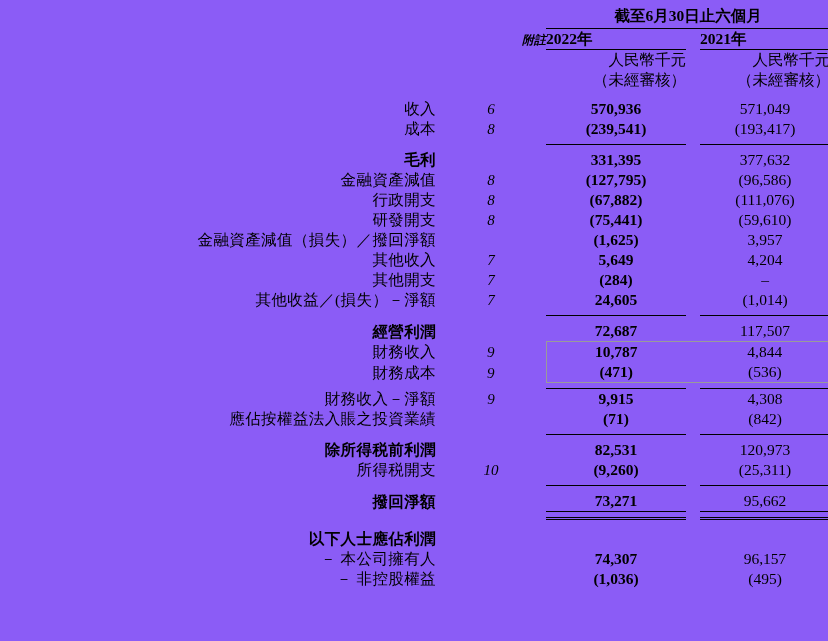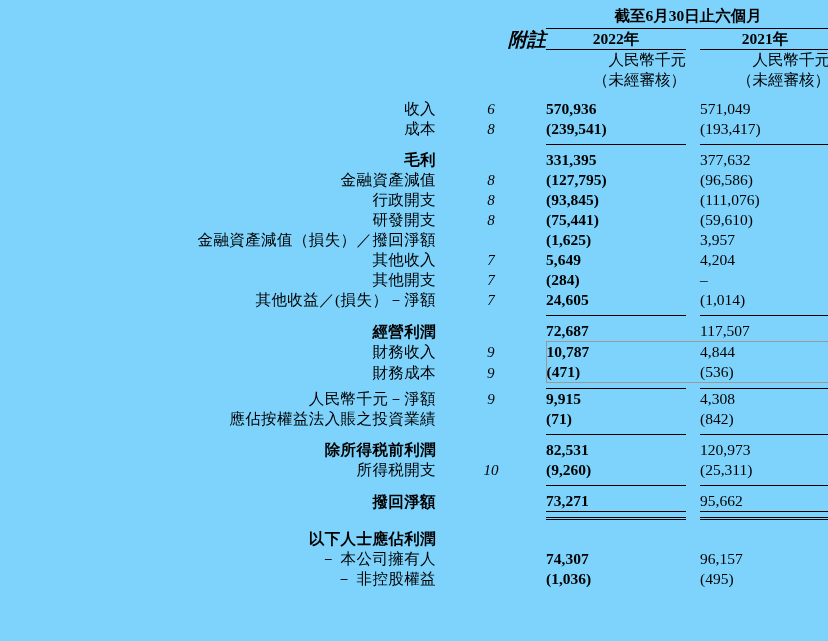--- a/index.html
+++ b/index.html
@@ -11,21 +11,21 @@
     width: 828px;
     height: 641px;
     font-family: "Liberation Serif", serif;
     color: #000000;
     overflow: hidden;
   }
   .page {
     position: relative;
     width: 828px;
     height: 641px;
-    background: #7dd3fc;
+    background: #8b5cf6;
     box-sizing: border-box;
     padding: 6px 14px 0 6px;
   }
   table.fin {
     width: 100%;
     border-collapse: collapse;
     font-size: 15.5px;
     table-layout: fixed;
   }
   table.fin td {
@@ -45,21 +45,21 @@
     padding-left: 2px;
     letter-spacing: 0.4px;
   }
   .label.indent { padding-left: 14px; margin-top: 28px; }
   .note {
     text-align: center;
     font-style: italic;
     font-size: 15px;
   }
   .num {
-    text-align: left;
+    text-align: center;
     padding-right: 4px;
     font-variant-numeric: tabular-nums;
   }
   .bold { font-weight: bold; }
 
   
   .hdr-span {
     text-align: center;
     font-weight: bold;
     font-size: 15.5px;
@@ -68,24 +68,24 @@
   .hdr-span-wrap {
     display: block;
     border-bottom: 1.4px solid #000;
     padding-bottom: 2px;
   }
   .hdr-note-lab {
     text-align: right;
     font-style: italic;
     font-weight: bold;
     padding-right: 6px;
-    font-size: 19px;
+    font-size: 12px;
   }
   .hdr-year {
-    text-align: center;
+    text-align: left;
     font-weight: bold;
     padding-right: 4px;
     border-bottom: 1.2px solid #000;
     padding-bottom: 1px;
   }
   .hdr-sub {
     text-align: right;
     font-weight: normal;
     padding-right: 4px;
   }
@@ -184,21 +184,21 @@
     <tr>
       <td class="label">金融資產減值</td>
       <td class="note">8</td>
       <td class="num bold">(127,795)</td>
       <td></td>
       <td class="num">(96,586)</td>
     </tr>
     <tr>
       <td class="label">行政開支</td>
       <td class="note">8</td>
-      <td class="num bold">(93,845)</td>
+      <td class="num bold">(67,882)</td>
       <td></td>
       <td class="num">(111,076)</td>
     </tr>
     <tr>
       <td class="label">研發開支</td>
       <td class="note">8</td>
       <td class="num bold">(75,441)</td>
       <td></td>
       <td class="num">(59,610)</td>
     </tr>
@@ -265,21 +265,21 @@
     </tr>
     <tr class="thin-space rule-bottom">
       <td></td>
           <td></td>
           <td class="rl"></td>
           <td></td>
           <td class="rl"></td>
     </tr>
 
     <tr>
-      <td class="label">人民幣千元－淨額</td>
+      <td class="label">財務收入－淨額</td>
       <td class="note">9</td>
       <td class="num bold">9,915</td>
       <td></td>
       <td class="num">4,308</td>
     </tr>
     <tr>
       <td class="label">應佔按權益法入賬之投資業績</td>
       <td class="note"></td>
       <td class="num bold">(71)</td>
       <td></td>

